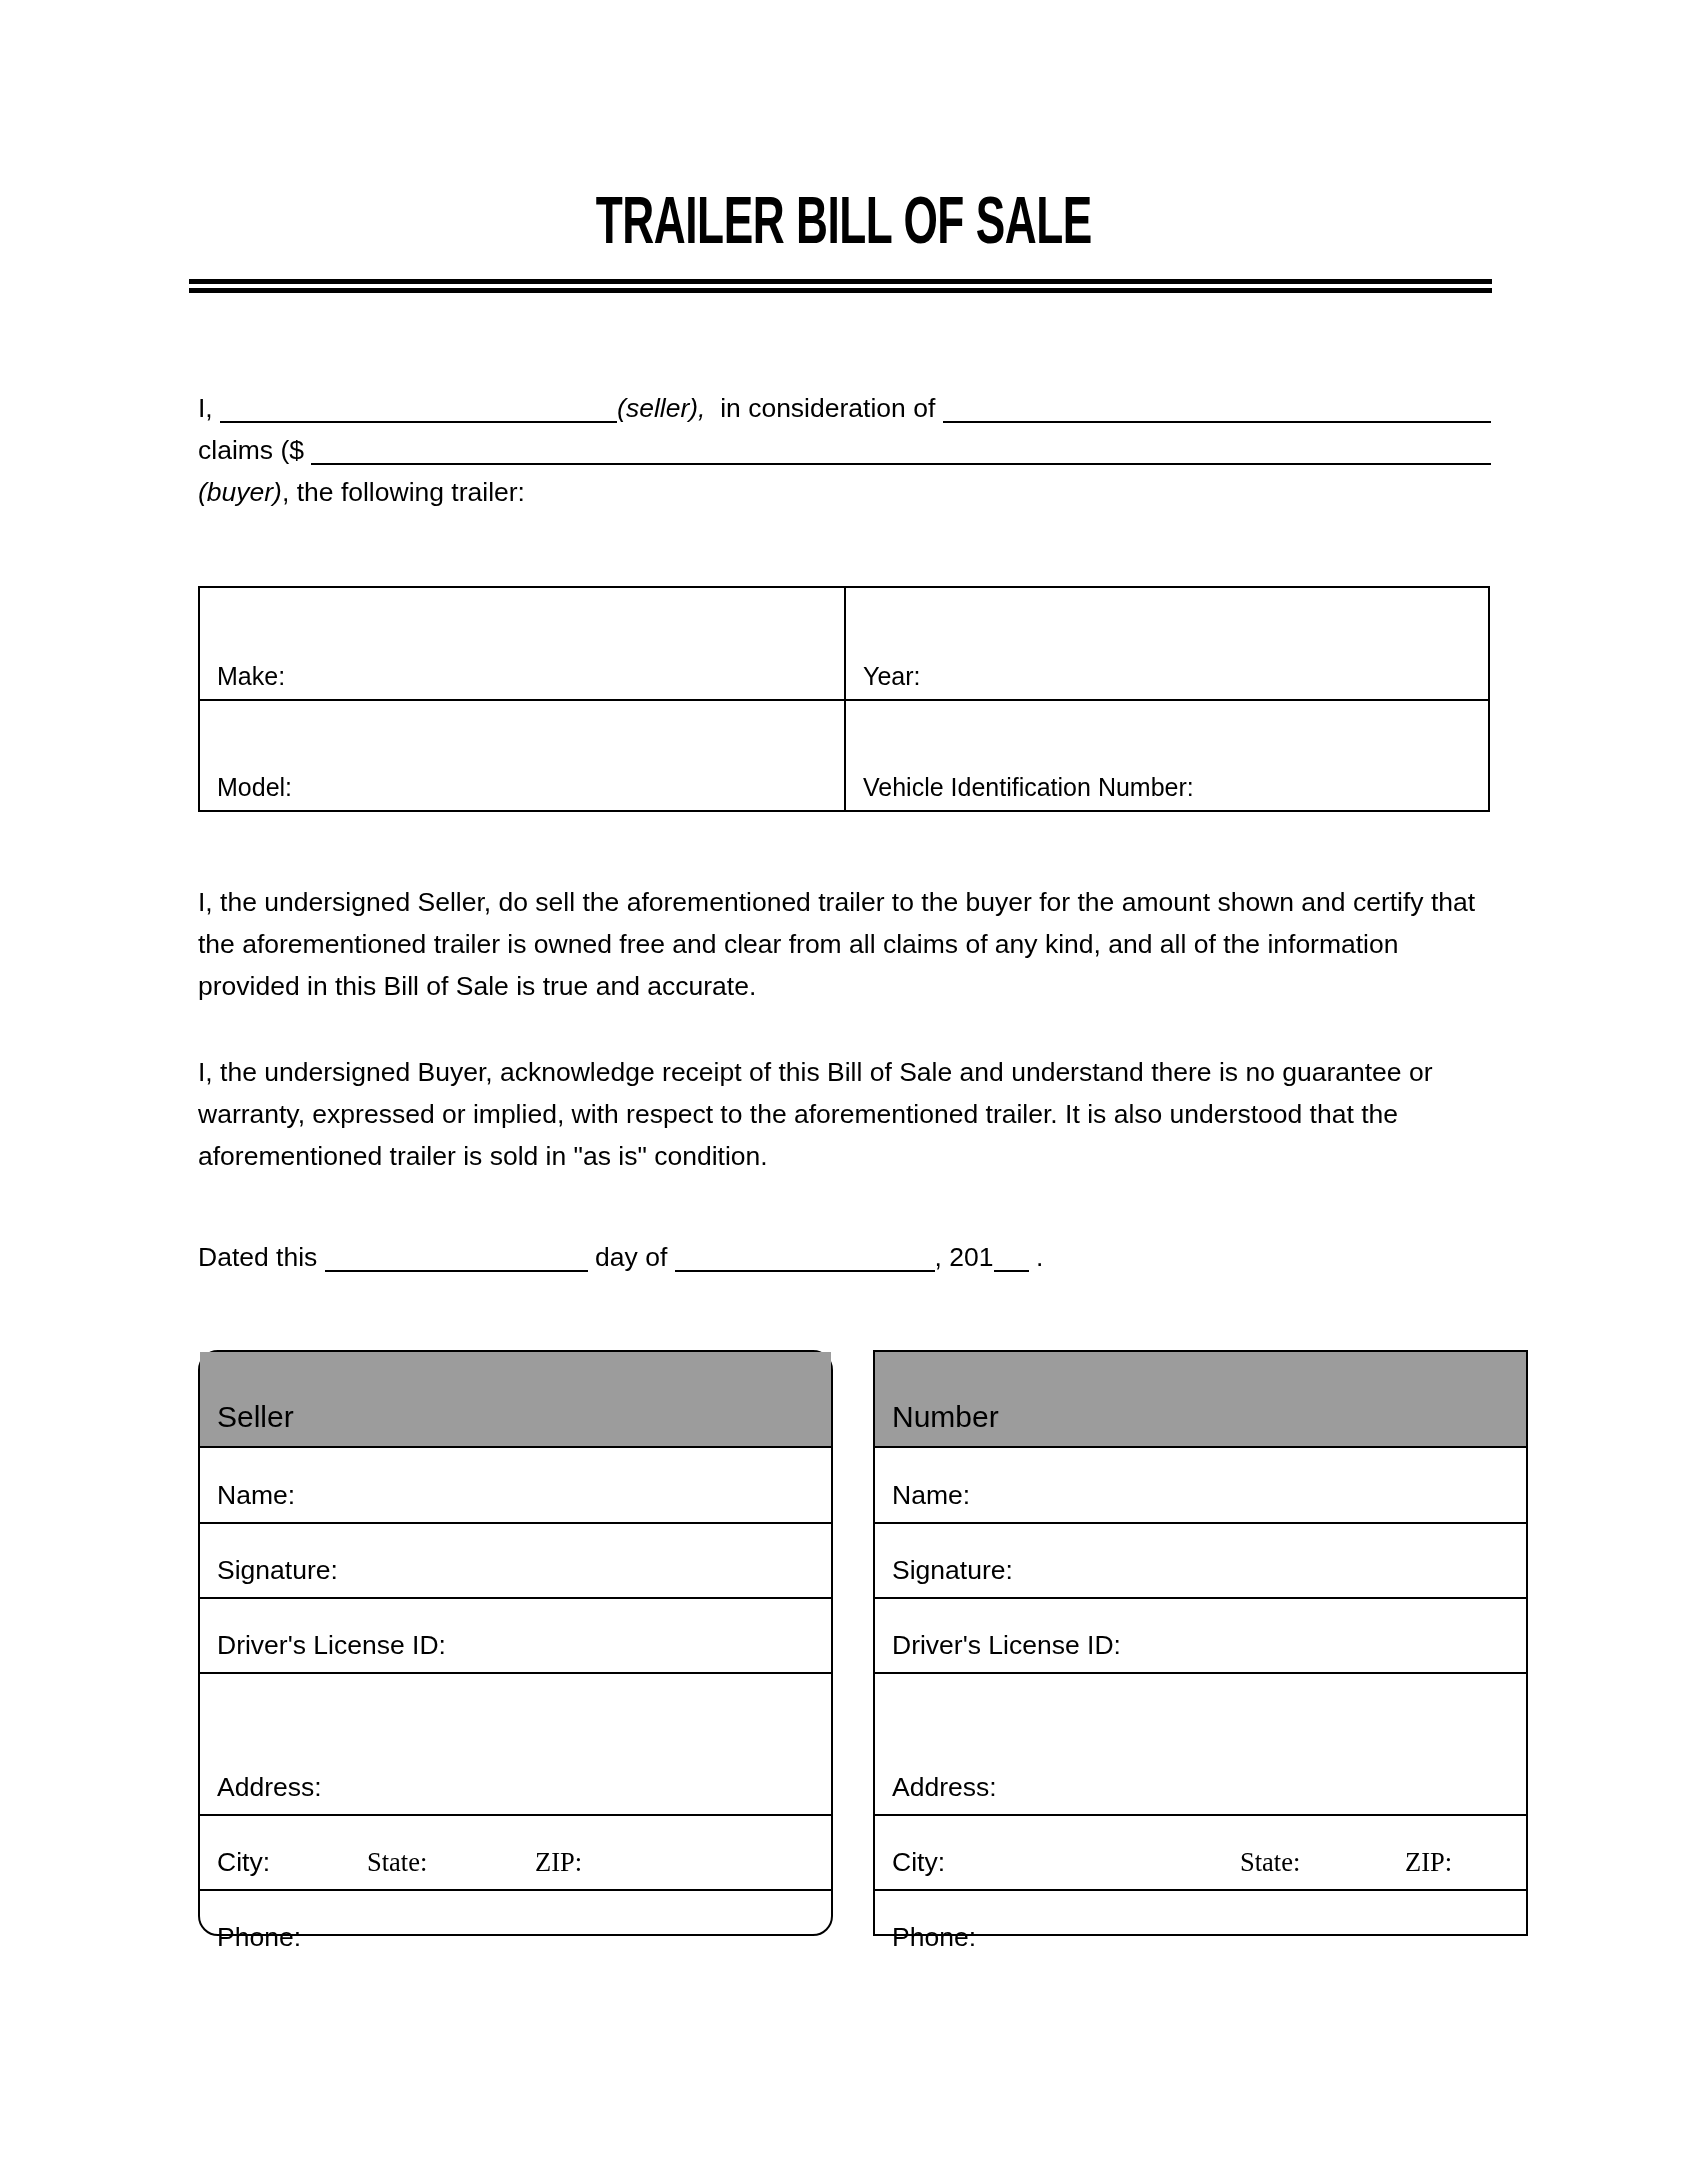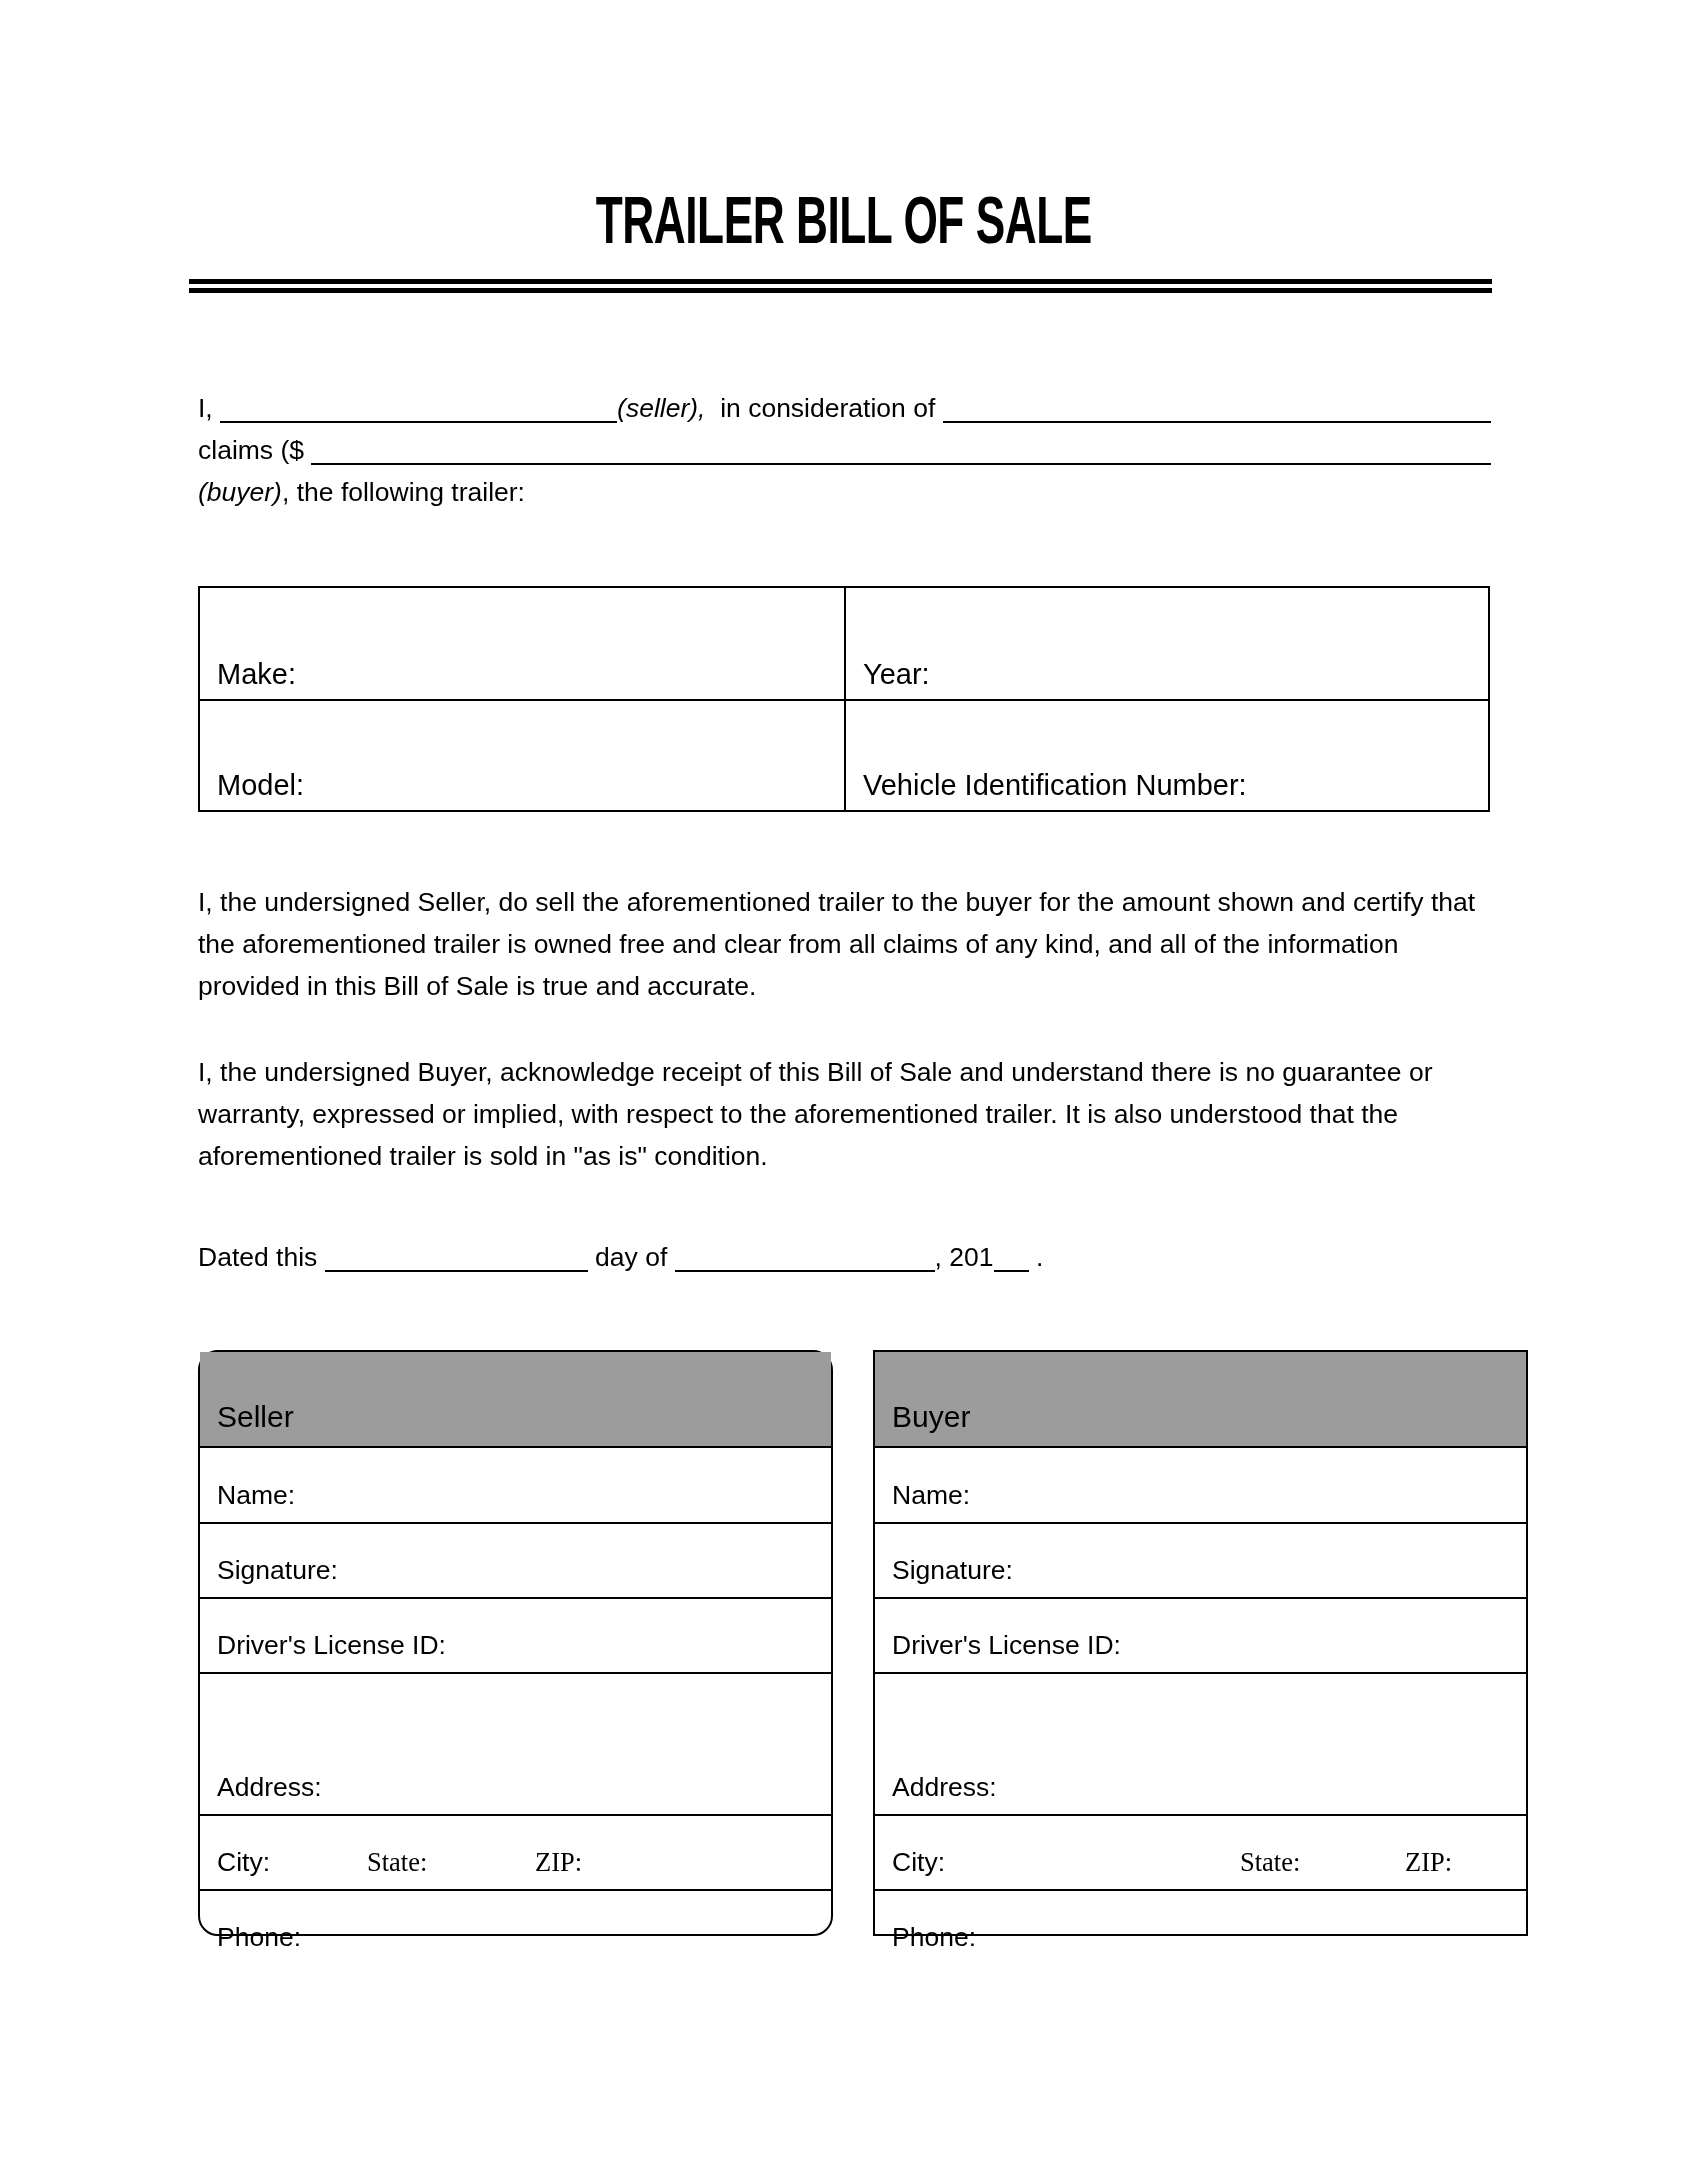--- a/index.html
+++ b/index.html
@@ -55,21 +55,21 @@
     position:absolute;left:198px;top:586px;width:1292px;height:226px;
     border:2px solid var(--ink);
     box-sizing:border-box;
     display:grid;
     grid-template-columns:1fr 1fr;
     grid-template-rows:1fr 1fr;
   }
   .t-cell{
     display:flex;align-items:flex-end;
     padding:4px 0 8px 17px;
-    font-size:29px;
+    font-size:25px;
     box-sizing:border-box;
   }
   .t-cell.col2{border-left:2px solid var(--ink);}
   .t-cell.row2{border-top:2px solid var(--ink);}
   
   .dated{position:absolute;left:198px;top:1236px;width:1293px;}
   
   .party-box{
     position:absolute;top:1350px;
     border:2.6px solid var(--ink);
@@ -191,21 +191,21 @@
       <span class="pos pos-state">State:</span>
       <span class="pos pos-zip">ZIP:</span>
     </div>
     <div class="box-row r-phone">
       <span>Phone:</span>
     </div>
   </div>
 
   <div class="party-box buyer-box">
     <div class="box-header">
-      <span>Buyer</span>
+      <span>Number</span>
     </div>
     <div class="box-row r-name no-top">
       <span>Name:</span>
     </div>
     <div class="box-row r-sig">
       <span>Signature:</span>
     </div>
     <div class="box-row r-dl">
       <span>Driver's License ID:</span>
     </div>

